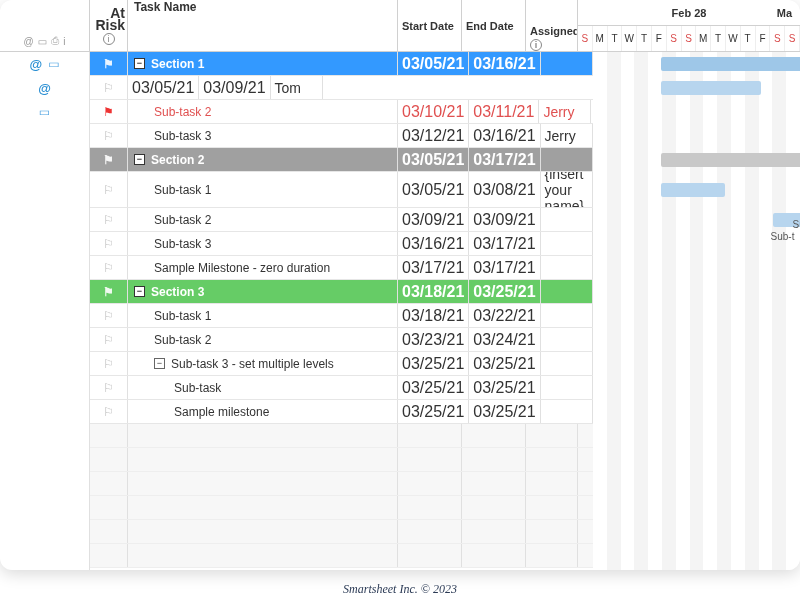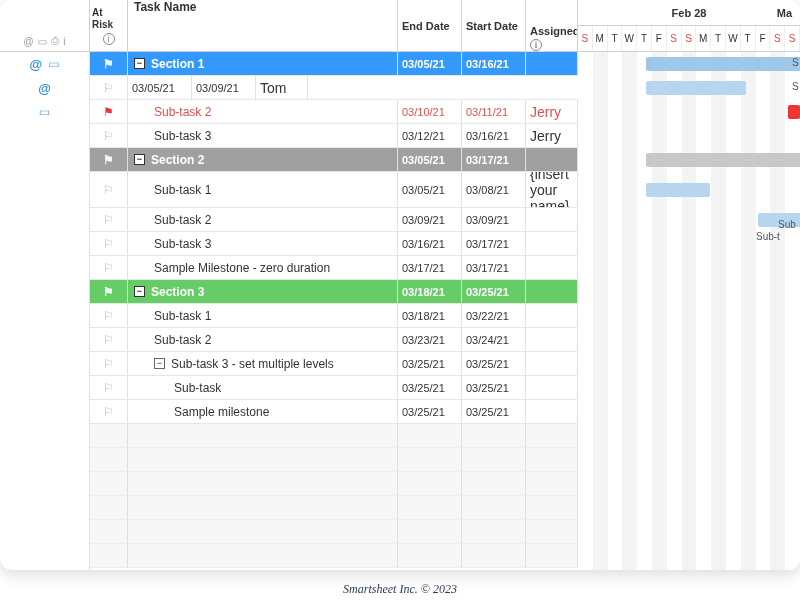--- a/index.html
+++ b/index.html
@@ -2,21 +2,21 @@
 <html><head>
 <meta charset="utf-8">
 <style>
 * { box-sizing: border-box; margin: 0; padding: 0; }
 body { font-family: Arial, sans-serif; font-size: 12px; background: #fff; color: #333; }
 .app { width: 800px; height: 570px; border-radius: 12px; overflow: hidden; box-shadow: 0 4px 16px rgba(0,0,0,0.15); background: #fff; position: relative; }
 
 .header-row { display: flex; height: 52px; border-bottom: 1px solid #d0d0d0; }
 .icon-col { width: 90px; border-right: 1px solid #d0d0d0; display:flex; align-items:flex-end; justify-content:center; gap:4px; padding-bottom:4px; color:#999; font-size:10px; }
 .risk-col { width: 38px; border-right: 1px solid #d0d0d0; display:flex; flex-direction:column; align-items:center; justify-content:center; padding: 2px; }
-.risk-col .lbl { font-weight: bold; font-size:10px; line-height:12px; }
+.risk-col .lbl { font-weight: bold; font-size:14px; line-height:12px;text-align:right; }
 .name-col-h { flex: 0 0 270px; border-right: 1px solid #d0d0d0; display:flex; align-items:flex-start; padding:0 6px; font-weight:bold; font-size:12px; }
 .date-col-h { flex: 0 0 64px; border-right: 1px solid #d0d0d0; display:flex; align-items:center; padding:0 4px; font-weight:bold; font-size:11px; }
 .assign-col-h { flex: 0 0 52px; border-right: 1px solid #d0d0d0; display:flex; flex-direction:column; justify-content:flex-end; font-weight:bold; font-size:11px; padding:0 4px; overflow:hidden; }
 .gantt-head { flex: 1; display:flex; flex-direction:column; }
 .gantt-month { flex:1; display:flex; align-items:center; justify-content:space-around; border-bottom:1px solid #d0d0d0; font-weight:bold; font-size:11px; }
 .gantt-days { flex:1; display:flex; }
 .gantt-day { flex:1; display:flex; align-items:center; justify-content:center; font-size:10px; border-right:1px solid #eee; }
 .gantt-day.weekend { color: #d94b4b; }
 
 .body-wrap { display:flex; height: calc(100% - 52px); overflow:hidden; }
@@ -25,21 +25,21 @@
 
 .grid { flex: 0 0 488px; display:flex; flex-direction:column; }
 .row { display:flex; height:24px; border-bottom:1px solid #e6e6e6; align-items:center; }
 .row.empty { background:#f7f7f7; border-bottom:1px solid #eee; }
 .row.section-blue { background:#3399ff; color:#fff; font-weight:bold; }
 .row.section-gray { background:#a0a0a0; color:#fff; font-weight:bold; }
 .row.section-green { background:#66cc66; color:#fff; font-weight:bold; }
 .row.atrisk .name, .row.atrisk .date, .row.atrisk .assign { color:#e05050; }
 .flag-cell { width:38px; display:flex; align-items:center; justify-content:center; border-right:1px solid #e0e0e0; height:100%; }
 .name-cell { flex:0 0 270px; border-right:1px solid #e0e0e0; display:flex; align-items:center; padding:0 6px; height:100%; overflow:hidden; white-space:nowrap; }
-.date-cell { flex:0 0 64px; border-right:1px solid #e0e0e0; display:flex; align-items:center; padding:0 4px; height:100%; font-size:11px; }
+.date-cell { flex:0 0 64px; border-right:1px solid #e0e0e0; display:flex; align-items:center; padding:0 4px; height:100%; font-size:16px; }
 .assign-cell { flex:0 0 52px; border-right:1px solid #e0e0e0; display:flex; align-items:center; padding:0 4px; height:100%; font-size:14px; overflow:hidden; }
 .toggle { display:inline-block; width:11px; height:11px; border:1px solid #666; background:#fff; color:#333; font-size:9px; line-height:9px; text-align:center; margin-right:6px; }
 .row[class*="section-"] .toggle { border-color:#333; }
 .indent-1 { padding-left: 26px; }
 .indent-2 { padding-left: 46px; }
 
 .gantt-body { flex:1; position:relative; background: repeating-linear-gradient(to right, #fff 0, #fff calc(100%/15), #f4f4f4 calc(100%/15), #f4f4f4 calc(200%/15)); }
 .gbar { position:absolute; height:14px; border-radius:2px; }
 .gtext { position:absolute; font-size:10px; color:#555; white-space:nowrap; }
 
@@ -67,24 +67,24 @@
       <span>i</span>
     </div>
     <div class="risk-col">
       <span class="lbl">At Risk</span>
       <span class="info-circle">i</span>
     </div>
     <div class="name-col-h">
       <span>Task Name</span>
     </div>
     <div class="date-col-h">
+      <span>Start Date</span>
+    </div>
+    <div class="date-col-h">
       <span>End Date</span>
-    </div>
-    <div class="date-col-h">
-      <span>Start Date</span>
     </div>
     <div class="assign-col-h">
       <span>Assigned</span>
       <span class="info-circle">i</span>
     </div>
     <div class="gantt-head">
       <div class="gantt-month">
         <span>Feb 28</span>
         <span style="position:absolute; right:8px;">Ma</span>
       </div>

